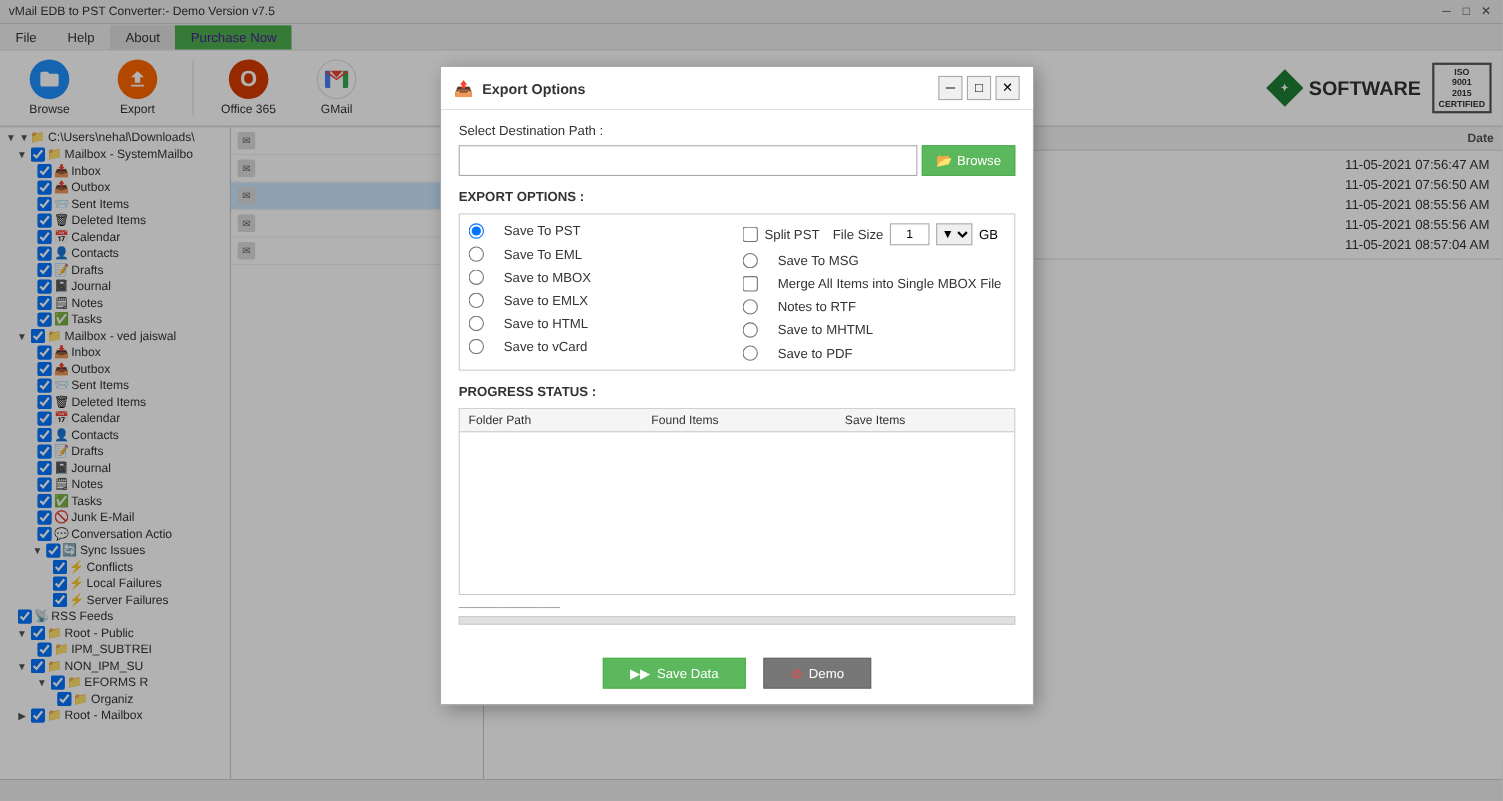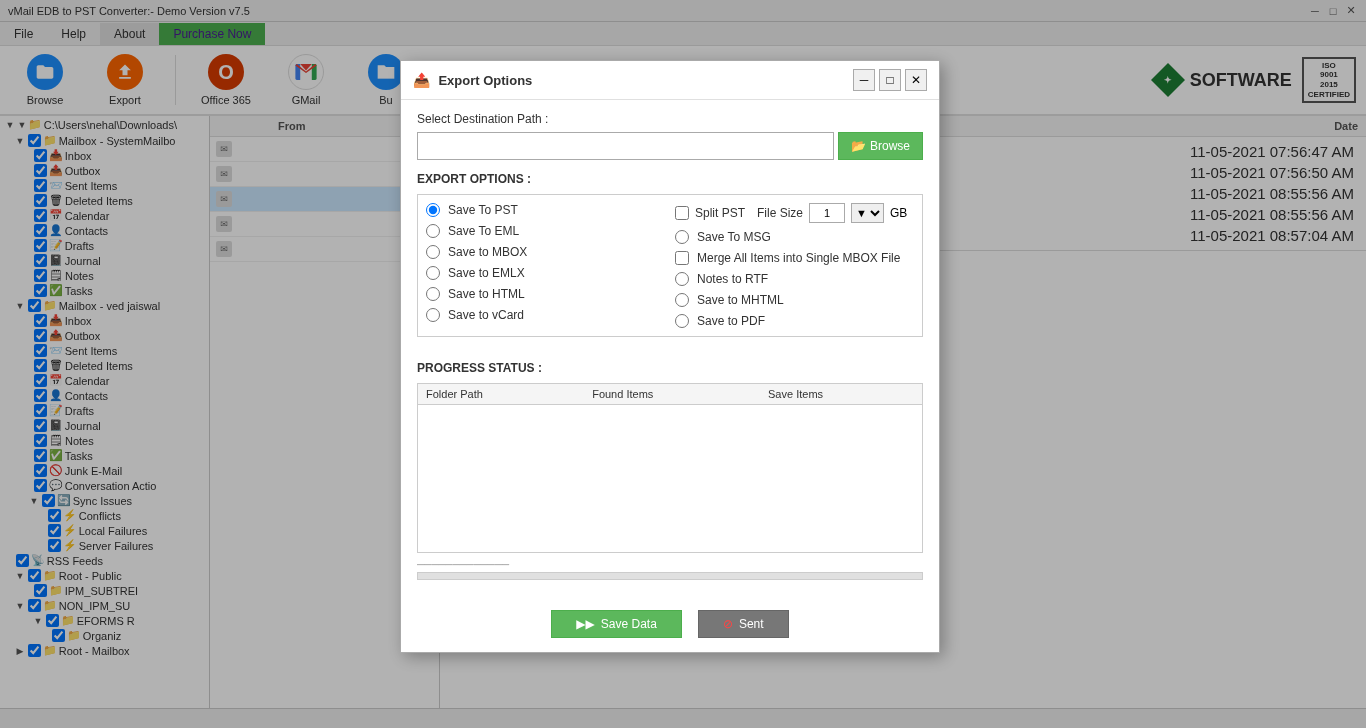--- a/index.html
+++ b/index.html
@@ -145,21 +145,21 @@
       overflow: hidden;
     }
     .right-header {
       background: #f5f5f5;
       padding: 4px 8px;
       border-bottom: 1px solid #ddd;
       display: flex;
       justify-content: flex-end;
     }
     .right-header-label { font-size: 11px; color: #555; font-weight: bold; }
-    .date-item { font-size: 15px; color: #333; padding: 2px 0; }
+    .date-item { font-size: 12px; color: #333; padding: 2px 0; }
 
     
     .status-bar {
       height: 20px;
       background: #f0f0f0;
       border-top: 1px solid #ccc;
       display: flex;
       align-items: center;
       padding: 0 8px;
       font-size: 10px;
@@ -218,30 +218,30 @@
       color: white;
       border: 1px solid #4cae4c;
       cursor: pointer;
       font-size: 12px;
       display: flex;
       align-items: center;
       gap: 4px;
     }
 
     
-    .export-options-section { margin-bottom: 24px; }
+    .export-options-section { margin-bottom: 12px; }
     .section-title { font-size: 12px; color: #333; font-weight: bold; margin-bottom: 8px; }
     .options-grid {
       border: 1px solid #ccc;
       display: grid;
       grid-template-columns: 1fr 1fr;
       padding: 8px;
       gap: 6px 10px;
     }
-    .option-row { display: flex; gap: 8px; }
+    .option-row { display: flex; gap: 18px; }
     .option-radio { width: 14px; height: 14px; cursor: pointer; }
     .option-checkbox { width: 14px; height: 14px; cursor: pointer; }
     .option-label { font-size: 12px; color: #333; }
     .split-row { display: flex; align-items: center; gap: 6px; }
     .split-input { width: 36px; height: 20px; border: 1px solid #aaa; text-align: center; font-size: 11px; }
     .split-select { height: 20px; border: 1px solid #aaa; font-size: 11px; }
     .split-unit { font-size: 12px; }
 
     
     .progress-section { margin-bottom: 8px; }
@@ -357,29 +357,20 @@
       <svg width="22" height="16" viewBox="0 0 256 193">
           <path fill="#4285F4" d="M58.2 192.8H17.3C7.7 192.8 0 185.1 0 175.5V17.3C0 7.7 7.7 0 17.3 0H58.2V192.8Z"></path>
           <path fill="#34A853" d="M197.8 192.8H238.7C248.3 192.8 256 185.1 256 175.5V17.3C256 7.7 248.3 0 238.7 0H197.8V192.8Z"></path>
           <path fill="#EA4335" d="M58.2 0L128 77L197.8 0H58.2Z"></path>
           <path fill="#FBBC05" d="M0 17.3L58.2 0V192.8H0V17.3Z" opacity="0"></path>
           <path fill="#EA4335" d="M0 17.3L128 107.4L256 17.3L238.7 0L128 90.1L17.3 0L0 17.3Z"></path>
         </svg>
     </div>
     <span class="toolbar-label">GMail</span>
   </button>
-  <button class="toolbar-btn">
-    <div class="toolbar-icon icon-browse">
-      <svg width="20" height="20" viewBox="0 0 24 24" fill="white">
-          <path d="M2 6h20v14H2z"></path>
-          <path d="M2 4h8l2 2H2z"></path>
-        </svg>
-    </div>
-    <span class="toolbar-label">Bu</span>
-  </button>
   <div class="toolbar-right">
     <div class="software-logo">
       <div style="display:flex;align-items:center;gap:4px;">
         <div style="position:relative;width:36px;height:36px;">
           <div style="width:24px;height:24px;background:#1e7e34;transform:rotate(45deg);position:absolute;top:6px;left:6px;"></div>
           <div style="position:absolute;top:50%;left:50%;transform:translate(-50%,-50%);color:white;font-size:9px;font-weight:bold;">✦</div>
         </div>
         <span style="font-size:18px;font-weight:bold;color:#333;">SOFTWARE</span>
       </div>
     </div>
@@ -611,24 +602,20 @@
         <span class="tree-toggle">▶</span>
         <input type="checkbox" class="tree-checkbox" checked="" style="">
         <span class="tree-icon">📁</span>
         <span class="tree-label">Root - Mailbox</span>
       </div>
     </div>
 
   </div>
 
   <div class="middle-panel">
-    <div class="middle-header">
-      <span class="middle-header-label"> </span>
-      <span class="middle-header-label">From</span>
-    </div>
     <div class="email-list">
       <div class="email-item">
         <div class="email-icon">✉</div>
         <span class="email-from"></span>
       </div>
       <div class="email-item">
         <div class="email-icon">✉</div>
         <span class="email-from"></span>
       </div>
       <div class="email-item selected">
@@ -793,17 +780,17 @@
       </div>
     </div>
 
     <div class="modal-footer">
       <button class="save-btn">
         <span>▶▶</span>
         <span>Save Data</span>
       </button>
       <button class="exit-btn">
         <span style="color:#ff4444;">⊘</span>
-        <span>Sent</span>
+        <span>Demo</span>
       </button>
     </div>
   </div>
 </div>
 
 </body></html>

